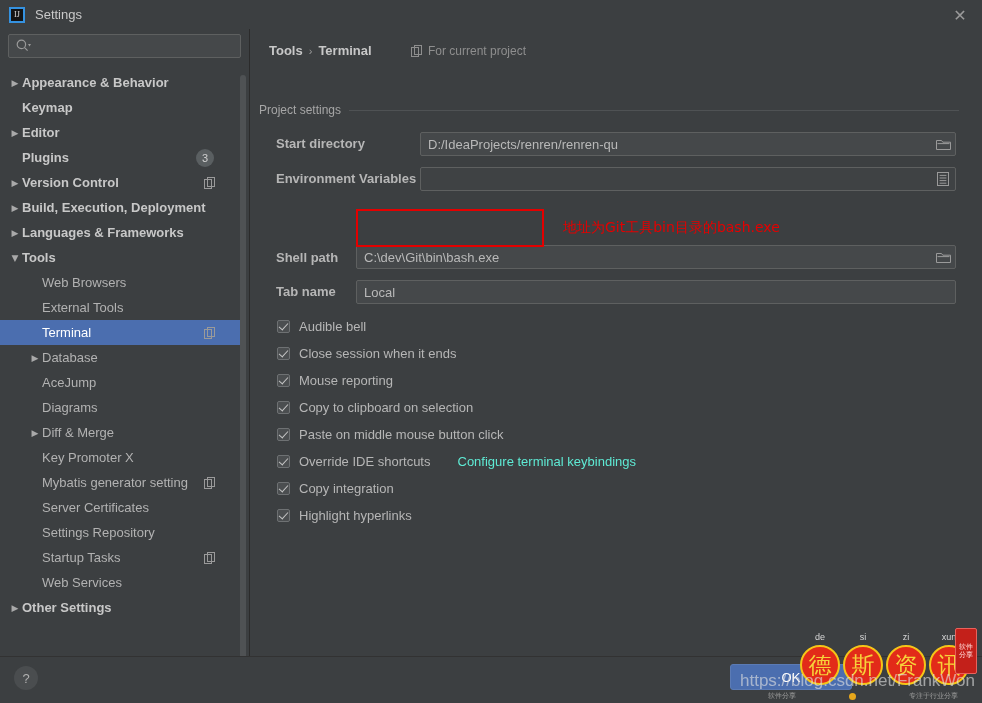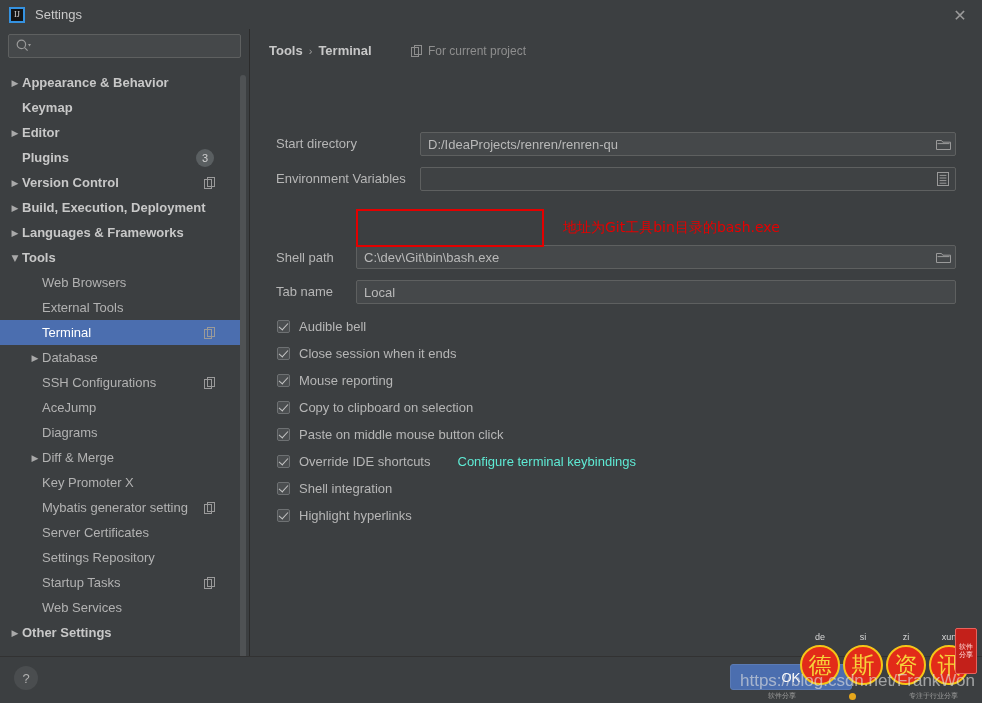--- a/index.html
+++ b/index.html
@@ -164,20 +164,21 @@
   .group-head .gline {
     flex: 1; height: 1px;
     background: #4f5254;
     margin-left: 8px;
   }
 
   .field-label {
     position: absolute;
     font-size: 13px; color: #b6b6b6;
     text-align: left;
+    font-weight: bold;
   }
   .field-box {
     position: absolute;
     height: 24px;
     background: #45484a;
     border: 1px solid #5e6060;
     border-radius: 2px;
     display: flex; align-items: center;
     padding-left: 7px;
     font-size: 13px;
@@ -407,28 +408,20 @@
               <rect x="0.5" y="2.5" width="7" height="9" fill="none" stroke="#9a9a9a" stroke-width="1"></rect>
               <rect x="3.5" y="0.5" width="7" height="9" fill="none" stroke="#9a9a9a" stroke-width="1"></rect>
             </svg></span>
         </div>
         <div class="tree-row lvl1">
           <span class="arrow">▶</span>
           <span class="tree-label">Database</span>
         </div>
         <div class="tree-row lvl1">
           <span class="arrow hidden">▶</span>
-          <span class="tree-label">SSH Configurations</span>
-          <span class="copy-icon"><svg width="12" height="12" viewBox="0 0 12 12">
-              <rect x="0.5" y="2.5" width="7" height="9" fill="none" stroke="#9a9a9a" stroke-width="1"></rect>
-              <rect x="3.5" y="0.5" width="7" height="9" fill="none" stroke="#9a9a9a" stroke-width="1"></rect>
-            </svg></span>
-        </div>
-        <div class="tree-row lvl1">
-          <span class="arrow hidden">▶</span>
           <span class="tree-label">AceJump</span>
         </div>
         <div class="tree-row lvl1">
           <span class="arrow hidden">▶</span>
           <span class="tree-label">Diagrams</span>
         </div>
         <div class="tree-row lvl1">
           <span class="arrow">▶</span>
           <span class="tree-label">Diff &amp; Merge</span>
         </div>
@@ -483,20 +476,24 @@
     <div class="for-project">
       <span class="copy-icon">
         <svg width="12" height="12" viewBox="0 0 12 12">
           <rect x="0.5" y="2.5" width="7" height="9" fill="none" stroke="#8e8e8e" stroke-width="1"></rect>
           <rect x="3.5" y="0.5" width="7" height="9" fill="none" stroke="#8e8e8e" stroke-width="1"></rect>
         </svg>
       </span>
       <span>For current project</span>
     </div>
 
+    <div class="group-head" style="left:8px; top:74px;">
+      <span>Project settings</span>
+      <span class="gline"></span>
+    </div>
 
     <div class="field-label" style="left:25px; top:107px;">Start directory</div>
     <div class="field-box" style="left:169px; top:103px; width:536px;">D:/IdeaProjects/renren/renren-qu</div>
     <div class="field-btn" style="left:681px; top:103px;">
       <svg width="15" height="13" viewBox="0 0 15 13">
         <path d="M0.5,2.5 L5.5,2.5 L6.8,4.2 L14.5,4.2 L14.5,11.5 L0.5,11.5 Z" fill="none" stroke="#9a9a9a" stroke-width="1"></path>
         <path d="M1.5,5.6 L13.5,5.6" stroke="#9a9a9a" stroke-width="1"></path>
       </svg>
     </div>
 
@@ -546,21 +543,21 @@
           <span class="cbox checked"></span>
           <span>Paste on middle mouse button click</span>
         </div>
         <div class="check-row" style="left: 26px; top: 422px;">
           <span class="cbox checked"></span>
           <span>Override IDE shortcuts</span>
           <span class="link">Configure terminal keybindings</span>
         </div>
         <div class="check-row" style="left: 26px; top: 449px;">
           <span class="cbox checked"></span>
-          <span>Shell integration</span>
+          <span>Copy integration</span>
         </div>
         <div class="check-row" style="left: 26px; top: 476px;">
           <span class="cbox checked"></span>
           <span>Highlight hyperlinks</span>
         </div>
       </div>
   </div>
 
   <div class="redbox" style="left:356px; top:209px; width:188px; height:38px;"></div>
   <div class="red-note" style="left:563px; top:219px;">地址为Git工具bin目录的bash.exe</div>

